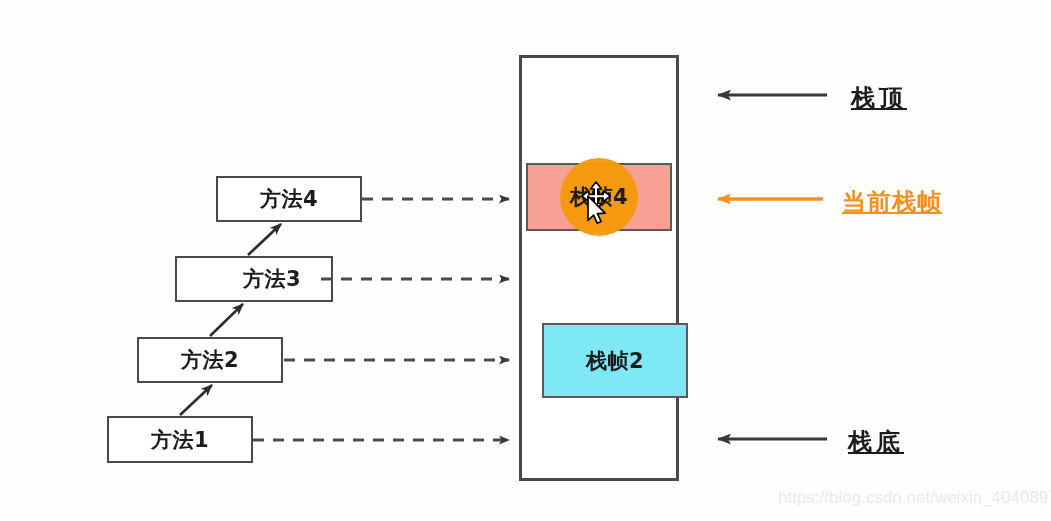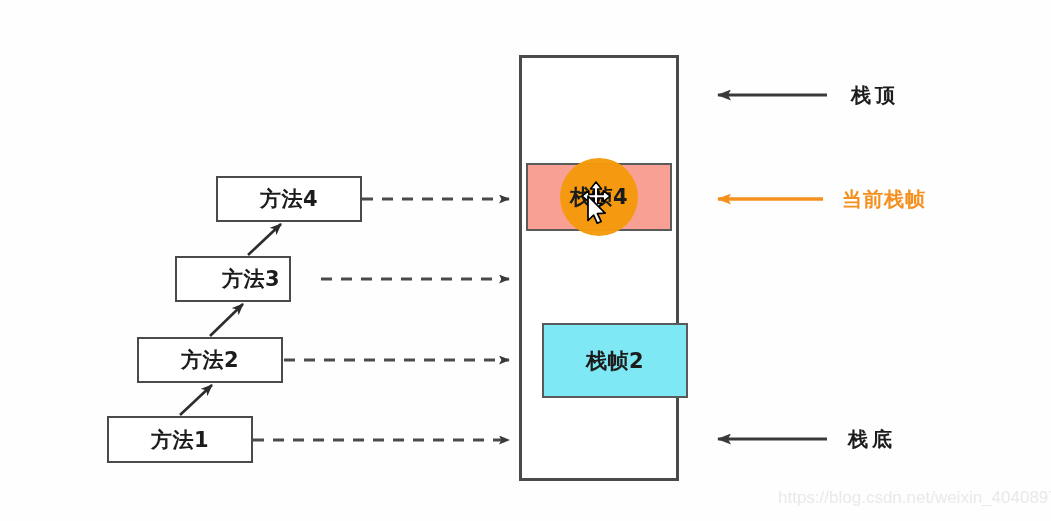--- a/index.html
+++ b/index.html
@@ -68,25 +68,26 @@
   }
   #cursor-layer {
     position: absolute;
     z-index: 6;
     pointer-events: none;
   }
 
   
   .anno-text {
     position: absolute;
-    font-size: 20px;
+    font-size: 24px;
     font-weight: 700;
     letter-spacing: 4px;
     font-family: "DejaVu Sans", "Liberation Sans", sans-serif;
     white-space: nowrap;
+    text-decoration: underline;
   }
   .anno-black { color: #1c1c1c; }
   .anno-orange { color: #f5901e; letter-spacing: 1px; }
 
   
   #watermark {
     position: absolute;
     color: #e9e9e9;
     font-size: 17px;
     font-family: "Liberation Sans", sans-serif;
@@ -114,21 +115,21 @@
   </div>
   <div class="stack-frame" id="sf2" style="left: 526px; top: 323px; width: 146px; height: 75px; background: rgb(127, 232, 245); border-color: rgb(90, 90, 90); color: rgb(28, 28, 28); margin-left: 16px;">
     <span>栈帧2</span>
   </div>
 
   <div id="highlight-blob" style="left: 560px; top: 158px; width: 78px; height: 78px; background: rgb(245, 154, 11);"></div>
 
   <div class="method-box" id="mb0" style="left: 216px; top: 176px; width: 146px; height: 46px; border-color: rgb(74, 74, 74); color: rgb(28, 28, 28);">
     <span>方法4</span>
   </div>
-  <div class="method-box" id="mb1" style="left: 175px; top: 256px; width: 116px; height: 46px; border-color: rgb(74, 74, 74); color: rgb(28, 28, 28); padding-left: 36px;">
+  <div class="method-box" id="mb1" style="left: 175px; top: 256px; width: 158px; height: 46px; border-color: rgb(74, 74, 74); color: rgb(28, 28, 28); padding-left: 36px;">
     <span>方法3</span>
   </div>
   <div class="method-box" id="mb2" style="left: 137px; top: 337px; width: 146px; height: 46px; border-color: rgb(74, 74, 74); color: rgb(28, 28, 28);">
     <span>方法2</span>
   </div>
   <div class="method-box" id="mb3" style="left: 107px; top: 416px; width: 146px; height: 47px; border-color: rgb(74, 74, 74); color: rgb(28, 28, 28);">
     <span>方法1</span>
   </div>
 
   <svg class="overlay" viewBox="0 0 1051 521">

